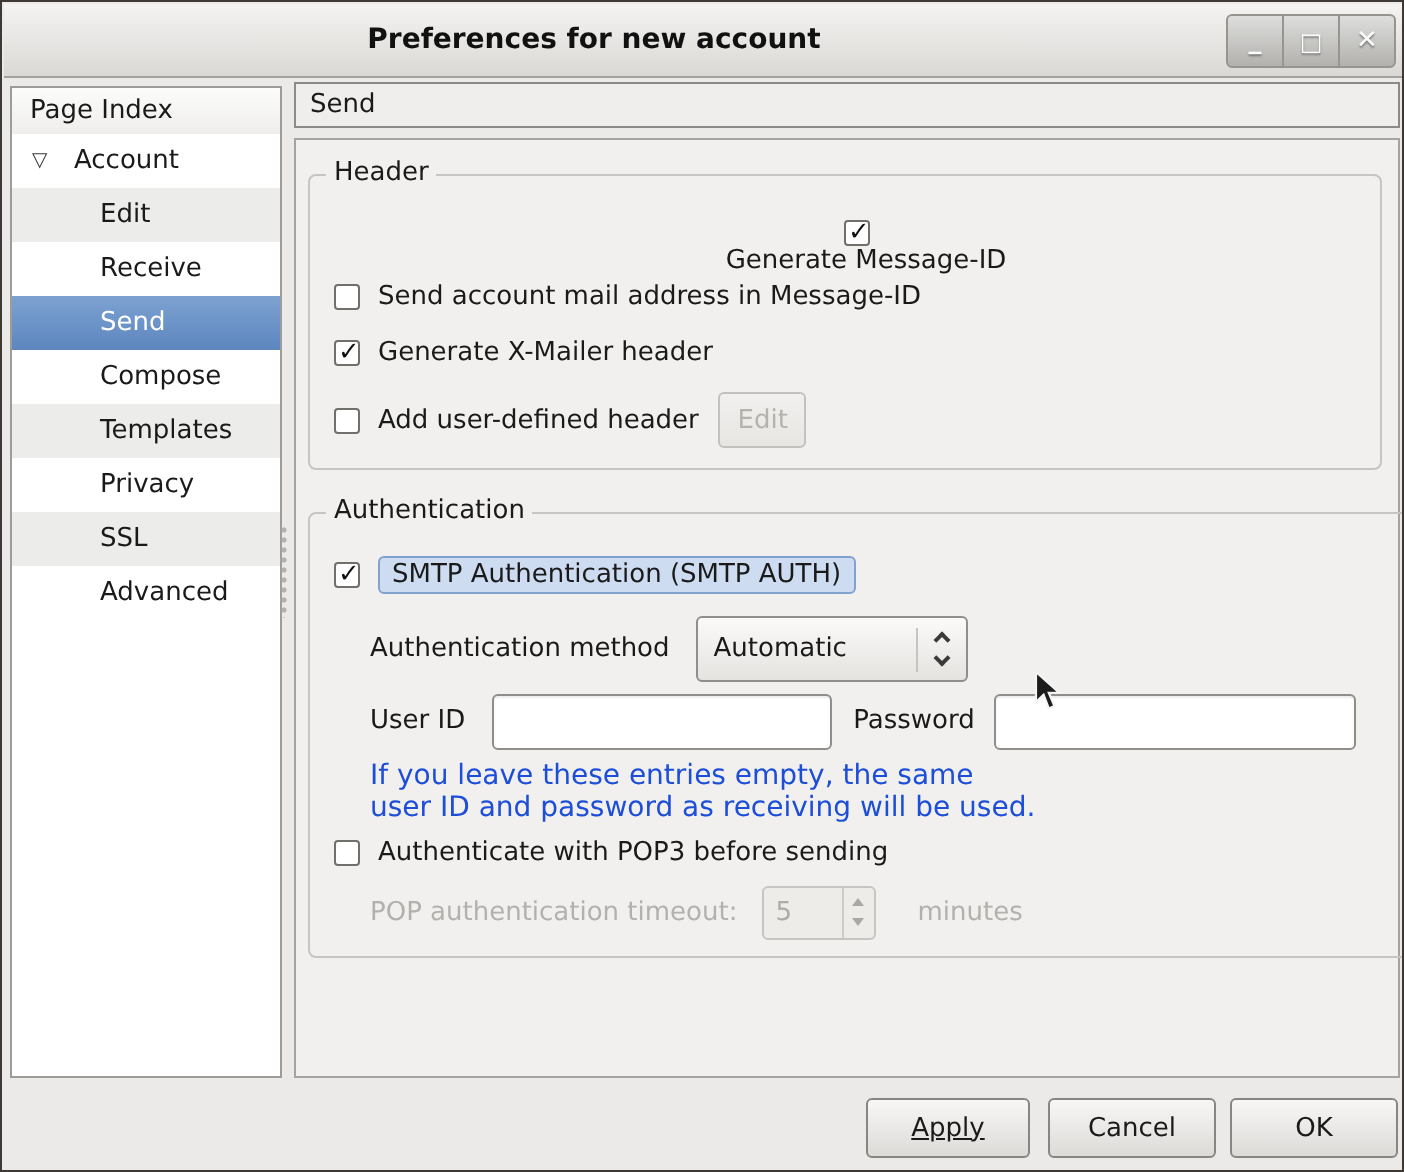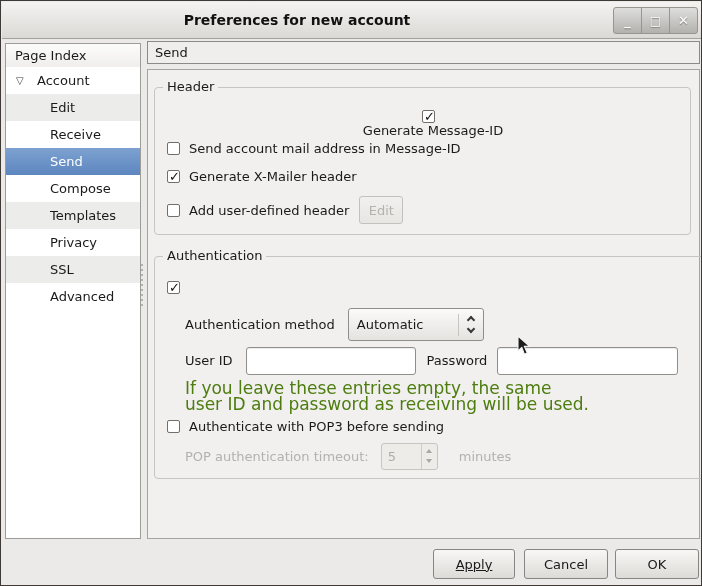--- a/index.html
+++ b/index.html
@@ -83,21 +83,21 @@
   .chevcol { width:24px; display:flex; flex-direction:column; align-items:center; }
   .chev-up { width:6px; height:6px; border-top:2px solid #3a3a38; border-left:2px solid #3a3a38;
              transform:rotate(45deg); margin-bottom:3px; }
   .chev-down { width:6px; height:6px; border-bottom:2px solid #3a3a38; border-right:2px solid #3a3a38;
                transform:rotate(45deg); }
 
   
   .entry { height:28px; background:#fff; border:1px solid #8f8e8a; border-radius:3px;
            box-shadow:inset 0 1px 1px rgba(0,0,0,.08); font:inherit; padding:0 5px; color:#111; }
 
-  .note { position:absolute; left:30px; top:123px; font-size:17px; line-height:16px; color:#4d7c0f; }
+  .note { position:absolute; left:30px; top:123px; font-size:14px; line-height:16px; color:#1d4ed8; }
 
   .disabled-text { color:#b3b1ad; }
   .spin { margin-left:12px; width:57px; height:27px; display:flex; align-items:center;
           background:#edece9; border:1px solid #c6c5c1; border-radius:3px; }
   .spin-val { padding-left:6px; color:#aeacab; flex:1; }
   .spin-arrows { width:16px; height:100%; border-left:1px solid #cdccc8;
                  display:flex; flex-direction:column; align-items:center; justify-content:space-evenly; }
   .arr-up { width:0; height:0; border-left:3.5px solid transparent; border-right:3.5px solid transparent;
             border-bottom:4px solid #aaa8a4; }
   .arr-down { width:0; height:0; border-left:3.5px solid transparent; border-right:3.5px solid transparent;
@@ -191,20 +191,21 @@
         <span class="cblabel">Add user-defined header</span>
         <div class="btn disabled" style="margin-left:10px; width:44px; height:28px;">Edit</div>
       </div>
     </div>
 
     <div class="frame frame-auth">
       <span class="frame-title">Authentication</span>
 
       <div class="frow" style="top:18px; height:24px; padding-left:12px;">
         <span class="cb checked"></span>
+        <span class="focus-label">SMTP Authentication (SMTP AUTH)</span>
       </div>
 
       <div class="frow" style="top:89px; height:29px; padding-left:30px;">
         <span>User ID</span>
         <input class="entry" style="margin-left: 13px; width: 170px;" type="text" value="">
         <span style="margin-left:11px;">Password</span>
         <input class="entry" style="margin-left: 10px; width: 181px;" type="text" value="">
       </div>
 
       <div class="frow" style="top:51px; height:33px; padding-left:30px;">

